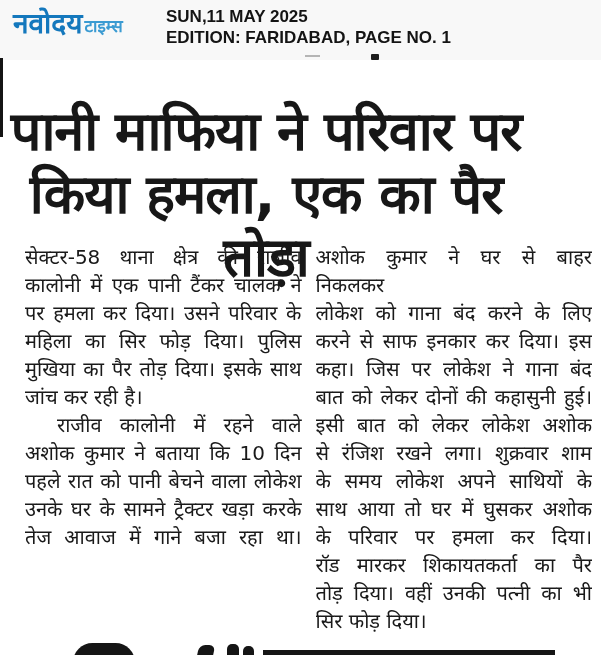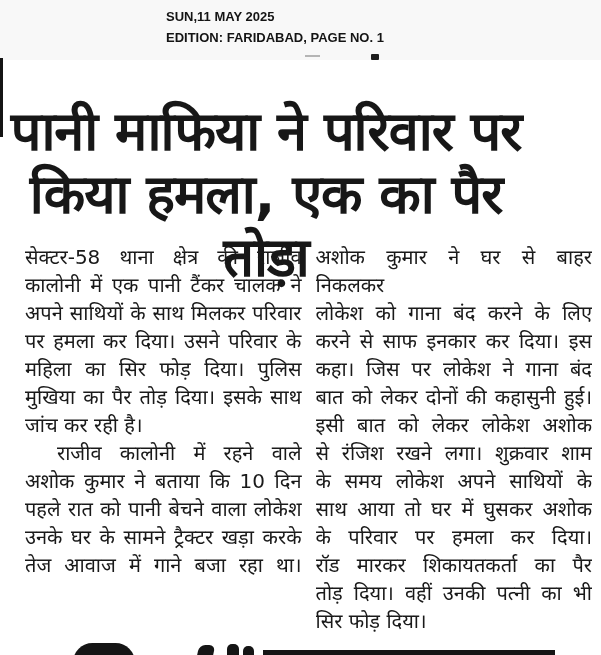--- a/index.html
+++ b/index.html
@@ -5,21 +5,21 @@
   html,body{margin:0;padding:0;}
   body{background:#ffffff;font-family:"DejaVu Sans",sans-serif;}
   .page{position:relative;width:601px;height:655px;background:#ffffff;overflow:hidden;}
 
   
   .masthead{position:absolute;left:0;top:0;width:601px;height:60px;background:#f8f8f8;}
   .logo{position:absolute;left:13px;top:9px;display:flex;align-items:flex-end;white-space:nowrap;}
   .logo-primary{font-size:28px;font-weight:800;color:#1478bd;line-height:30px;letter-spacing:0px;}
   .logo-secondary{font-size:17px;font-weight:600;color:#3b9bd2;line-height:26px;margin-left:2px;}
   .dateblock{position:absolute;left:166px;top:6px;font-family:"Liberation Sans",sans-serif;
-             font-weight:700;font-size:13px;line-height:21px;color:#141414;}
+             font-weight:700;font-size:17px;line-height:21px;color:#141414;}
 
   
   .left-rule{position:absolute;left:0;top:58px;width:3px;height:79px;background:#141414;}
   .top-frag-dash{position:absolute;left:305px;top:55px;width:15px;height:2px;background:#b5b5b5;}
   .top-frag-dot{position:absolute;left:371px;top:54px;width:8px;height:6px;background:#1d1d1d;border-radius:1px;}
 
   
   .headline{position:absolute;left:8px;top:100px;width:516px;text-align:center;
             font-weight:800;font-size:54px;line-height:63px;color:#171717;letter-spacing:-1px;}
 
@@ -42,40 +42,43 @@
   .frag-b{left:227px;top:644px;width:12px;height:12px;border-radius:5px 5px 0 0;}
   .frag-c{left:243px;top:646px;width:11px;height:10px;border-radius:5px 5px 0 0;}
   .frag-bar{left:263px;top:650px;width:292px;height:6px;}
 </style>
 </head>
 <body>
 
 <div class="page">
 
   <div class="masthead">
+    <div class="logo">
+      <span class="logo-primary">नवोदय</span>
+      <span class="logo-secondary">टाइम्स</span>
+    </div>
     <div class="dateblock">
       <div>SUN,11 MAY 2025</div>
       <div>EDITION: FARIDABAD, PAGE NO. 1</div>
     </div>
   </div>
 
   <div class="left-rule"></div>
   <div class="top-frag-dash"></div>
   <div class="top-frag-dot"></div>
 
   <div class="headline">
     <div>पानी माफिया ने परिवार पर</div>
     <div>किया हमला, एक का पैर तोड़ा</div>
   </div>
 
   <div class="columns">
     <div class="col">
         <div class="bodyline">सेक्टर-58 थाना क्षेत्र की राजीव</div>
         <div class="bodyline">कालोनी में एक पानी टैंकर चालक ने</div>
-        <div class="bodyline">अपने साथियों के साथ मिलकर परिवार</div>
         <div class="bodyline">पर हमला कर दिया। उसने परिवार के</div>
         <div class="bodyline">महिला का सिर फोड़ दिया। पुलिस</div>
         <div class="bodyline">मुखिया का पैर तोड़ दिया। इसके साथ</div>
         <div class="bodyline last">जांच कर रही है।</div>
         <div class="bodyline indent">राजीव कालोनी में रहने वाले</div>
         <div class="bodyline">अशोक कुमार ने बताया कि 10 दिन</div>
         <div class="bodyline">पहले रात को पानी बेचने वाला लोकेश</div>
         <div class="bodyline">उनके घर के सामने ट्रैक्टर खड़ा करके</div>
         <div class="bodyline">तेज आवाज में गाने बजा रहा था।</div>
       </div>

